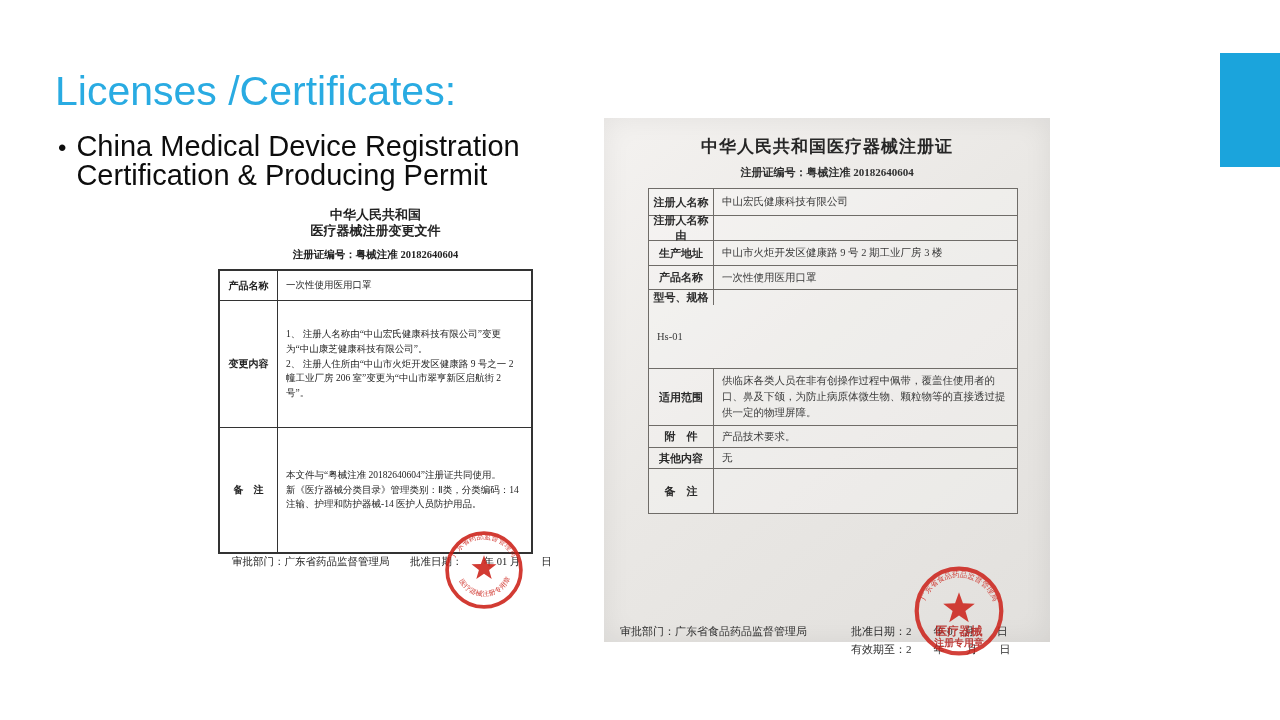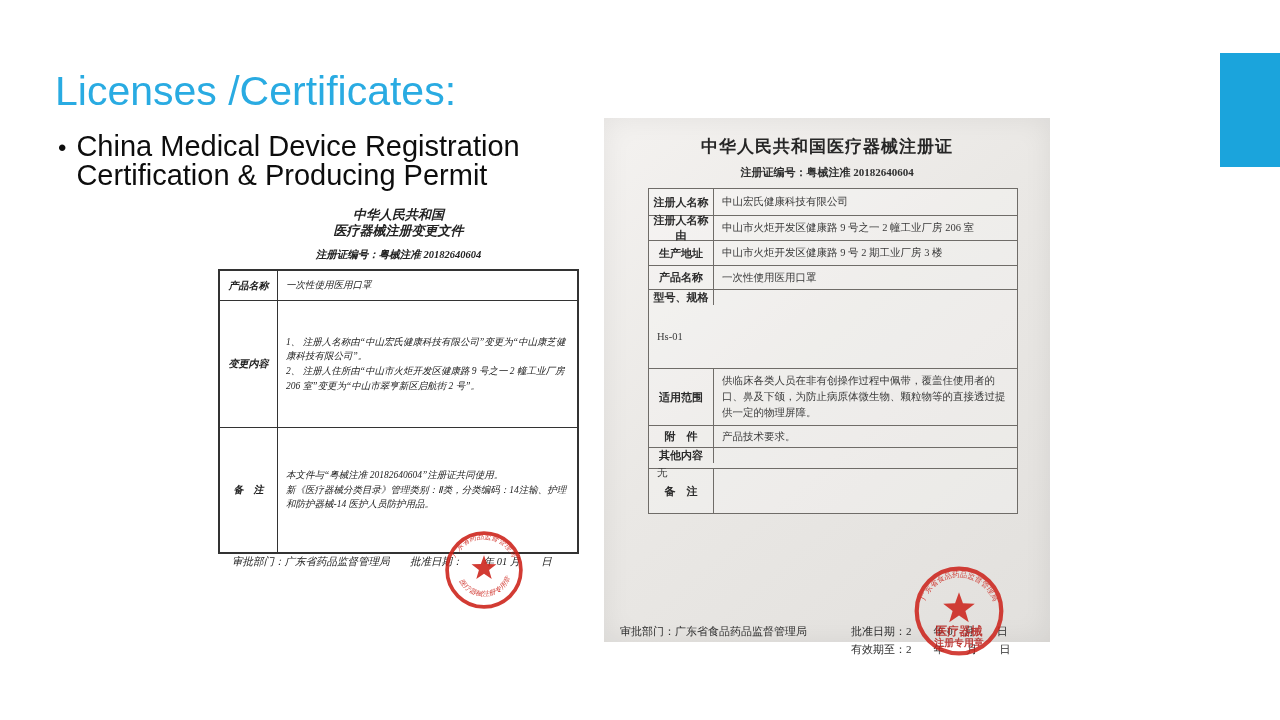--- a/index.html
+++ b/index.html
@@ -18,22 +18,22 @@
   }
   .bullet-dot{font-size:24px;line-height:32px;margin-right:10px;}
   .bullet-text{font-size:29px;line-height:29px;letter-spacing:0px;}
   .corner-rect{
     position:absolute;left:1220px;top:53px;width:60px;height:114px;
     background:#1ba4dc;
   }
 
   
   .left-cert{
-    position:absolute;left:218px;top:207px;width:361px;
-    font-family:"Liberation Serif",serif;color:#222;font-style:italic;
+    position:absolute;left:218px;top:207px;width:315px;
+    font-family:"Liberation Serif",serif;color:#222;
   }
   .lc-title{ text-align:center;font-weight:bold;font-size:13px;line-height:16px;}
   .lc-reg{ text-align:center;font-weight:bold;font-size:10.5px;margin-top:9px;margin-bottom:7px;}
   .lc-table{border:2px solid #333;}
   .lc-row{display:flex;border-bottom:1px solid #333;}
   .lc-row:last-child{border-bottom:none;}
   .lc-label{
     width:57px;border-right:1px solid #333;flex:none;
     display:flex;align-items:center;justify-content:center;
     font-weight:bold;font-size:10px;text-align:center;
@@ -72,21 +72,21 @@
     width:64px;flex:none;border-right:1px solid #6f6c68;
     display:flex;align-items:center;justify-content:center;
     font-weight:bold;font-size:11px;text-align:center;color:#2b2b2b;
   }
   .rc-value{
     flex:1;padding:2px 8px;font-size:10.5px;line-height:1.5;color:#3a3a3a;
     display:flex;align-items:center;
   }
   .r1{height:27px;} .r2{height:25px;} .r3{height:25px;} .r4{height:24px;}
   .r5{height:79px;flex-direction:column;} .r6{height:103px;} .r7{height:57px;} .r8{height:22px;}
-  .r9{height:21px;flex-direction:column;} .r10{height:44px;}
+  .r9{height:21px;} .r10{height:44px;}
   .rc-footer-dept{position:absolute;left:16px;top:506px;font-size:11px;white-space:nowrap;}
   .rc-footer-date{position:absolute;left:247px;top:506px;font-size:11px;white-space:nowrap;}
   .rc-footer-valid{position:absolute;left:247px;top:524px;font-size:11px;white-space:nowrap;}
   .rc-stamp{position:absolute;left:308px;top:446px;width:94px;height:94px;opacity:.85;}
   svg text{font-family:"Liberation Serif",serif;}
 </style>
 </head>
 <body>
 
 <div class="slide-title">Licenses /Certificates:</div>
@@ -141,21 +141,20 @@
   <div class="rc-title">中华人民共和国医疗器械注册证</div>
   <div class="rc-reg">注册证编号：粤械注准 20182640604</div>
 
   <div class="rc-table">
     <div class="rc-row r1">
       <div class="rc-label">注册人名称</div>
       <div class="rc-value">中山宏氏健康科技有限公司</div>
     </div>
     <div class="rc-row r2">
       <div class="rc-label">注册人名称由</div>
-      <div class="rc-value">中山市火炬开发区健康路 9 号之一 2 幢工业厂房 206 室</div>
     </div>
     <div class="rc-row r3">
       <div class="rc-label">生产地址</div>
       <div class="rc-value">中山市火炬开发区健康路 9 号 2 期工业厂房 3 楼</div>
     </div>
     <div class="rc-row r4">
       <div class="rc-label">产品名称</div>
       <div class="rc-value">一次性使用医用口罩</div>
     </div>
     <div class="rc-row r5">

